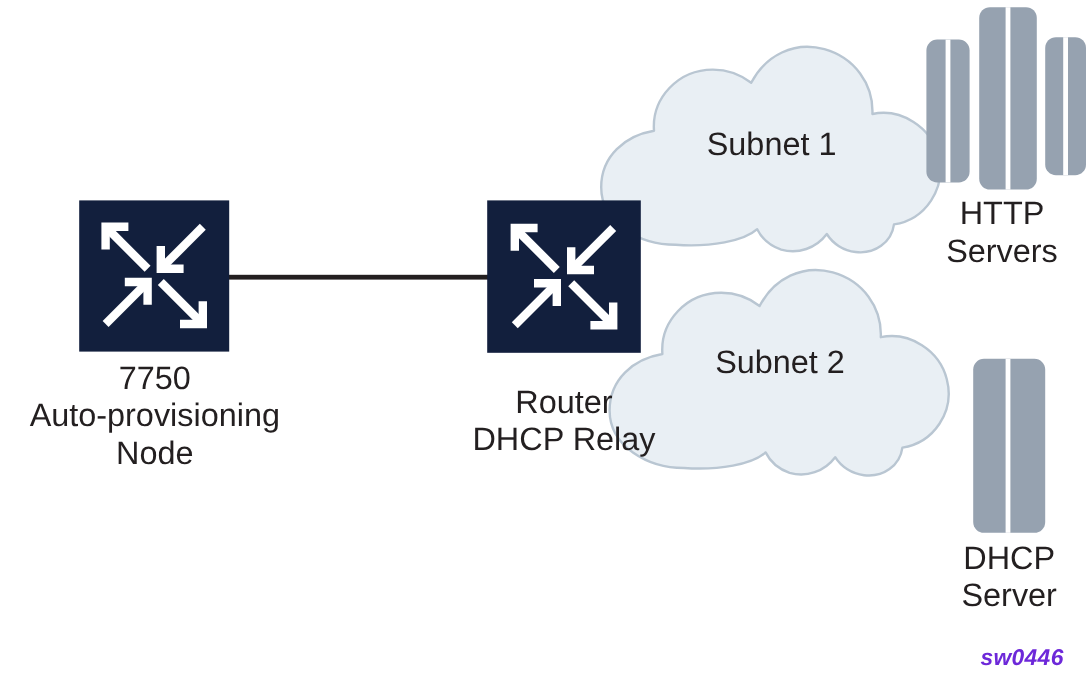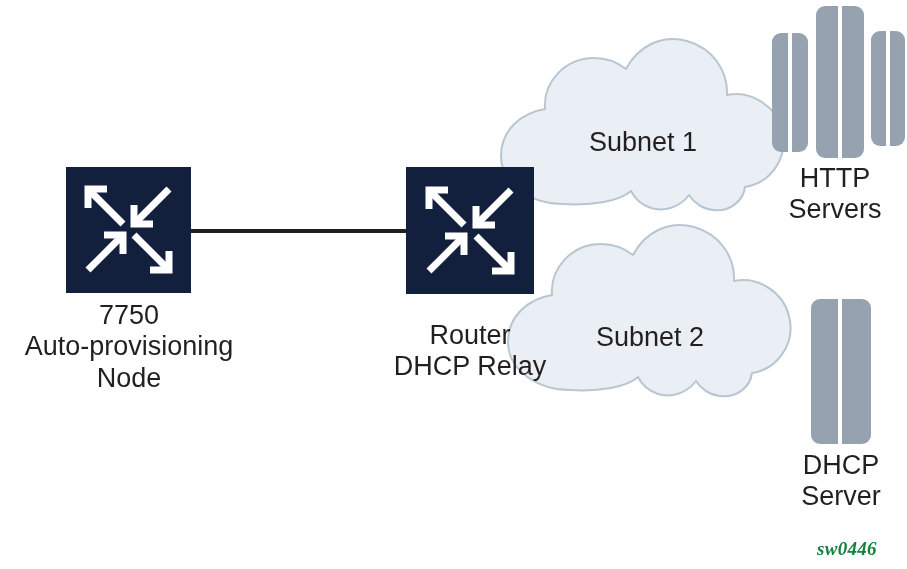--- a/index.html
+++ b/index.html
@@ -31,21 +31,20 @@
 
   
   .cloud-shape { position: absolute; }
   .cloud-label {
     position: absolute;
     color: #231f20;
     font-size: 27px;
     line-height: 1.12;
     white-space: nowrap;
     text-align: center;
-    margin-top: 22px;
   }
 
   
   .server-group { position: absolute; }
   .server-unit {
     position: absolute;
     background: #96a2b0;
     border-radius: 9px;
   }
   .server-split {
@@ -61,25 +60,25 @@
     font-size: 27px;
     line-height: 1.16;
     text-align: center;
     white-space: pre-line;
   }
   .caption-left { text-align: center; }
 
   
   .watermark {
     position: absolute;
-    font-family: Liberation Serif, serif;
+    font-family: Liberation Sans, sans-serif;
     font-style: italic;
     font-weight: 700;
     font-size: 19px;
-    color: #15803d;
+    color: #6d28d9;
     letter-spacing: 0.3px;
   }
 </style>
 </head>
 <body>
 
 <div id="canvas">
 
   <div class="link-line" style="left:186px; top:229px; width:226px; height:4px;"></div>
 
@@ -114,21 +113,21 @@
                C 219,12 235,34 234,59
                C 258,54 283,70 289,94
                C 296,121 278,147 252,151
                C 250,166 236,176 220,174
                C 210,173 201,167 196,159
                C 187,171 172,176 158,172
                C 149,169 142,163 138,155
                C 127,165 99,170 70,168 Z" fill="#e9eff4" stroke="#b9c6d2" stroke-width="2" stroke-linejoin="round"></path>
     </svg>
   </div>
-  <div class="cloud-label" style="left:500px; top:300px; width:300px;">Subnet 2</div>
+  <div class="cloud-label" style="left:500px; top:287px; width:300px;">Subnet 2</div>
 
   <div class="device-square" style="left:66px; top:167px; width:125px; height:126px;">
     <svg width="125" height="126" viewBox="0 0 125 126">
       <g stroke="#ffffff" stroke-width="7" fill="none" stroke-linecap="butt">
 
         <line x1="57" y1="57" x2="22" y2="22"></line>
         <polyline points="22,41 22,22 41,22" stroke-linejoin="miter"></polyline>
 
         <line x1="103" y1="22" x2="68" y2="57"></line>
         <polyline points="68,38 68,57 87,57" stroke-linejoin="miter"></polyline>

